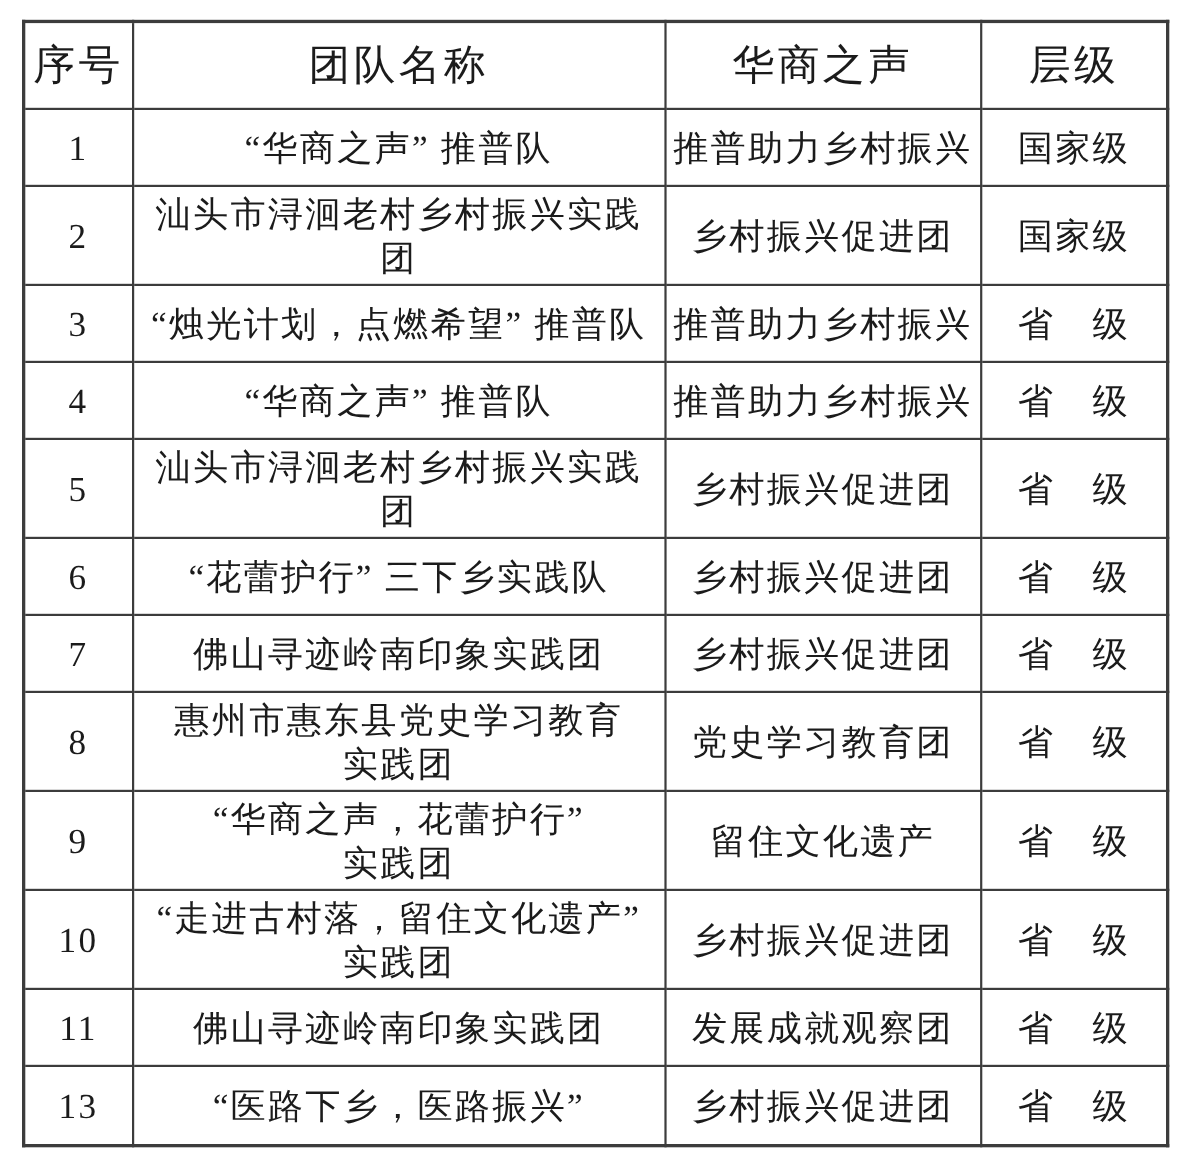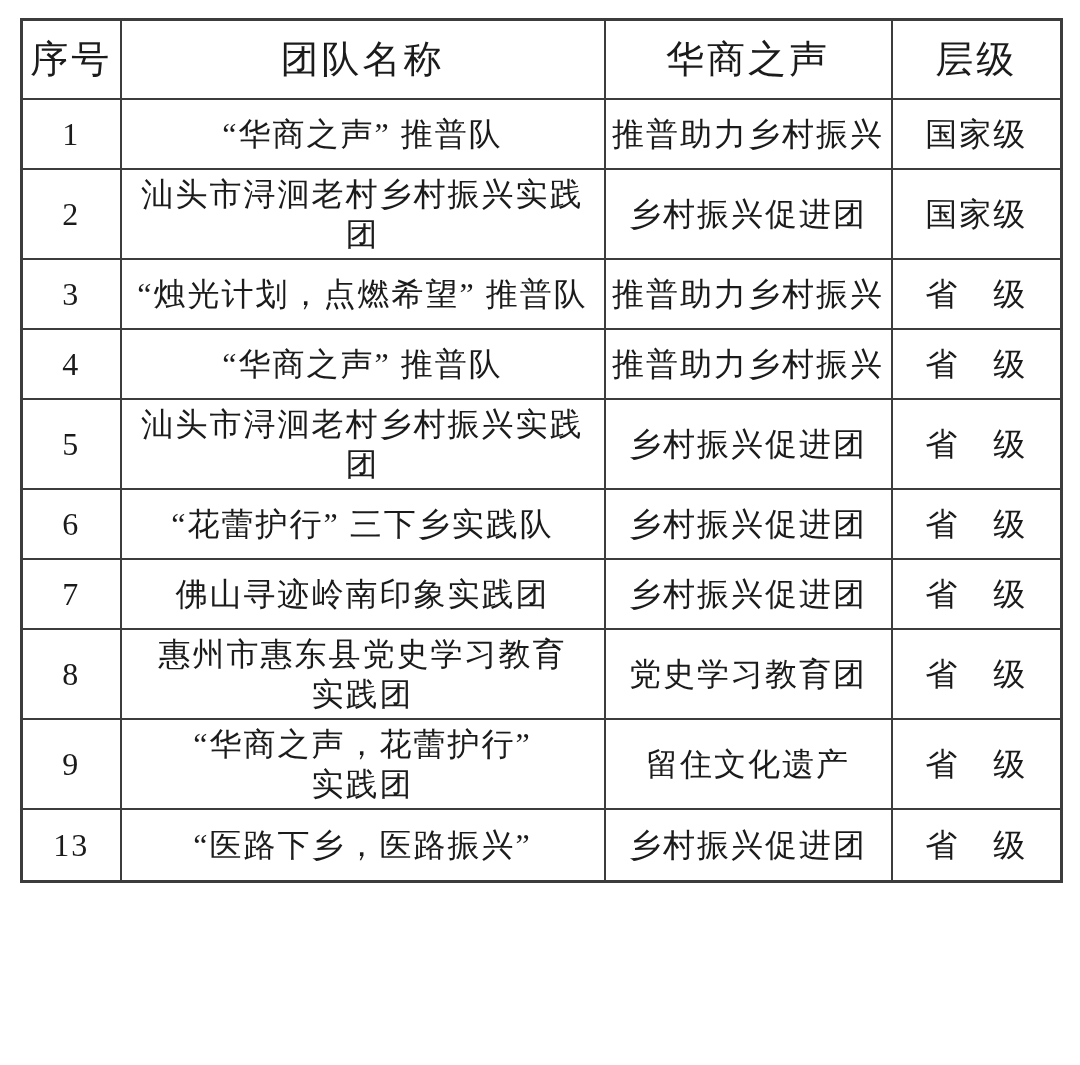--- a/index.html
+++ b/index.html
@@ -139,21 +139,34 @@
   </tr>
 
   <tr>
     <td class="col-no">9</td>
     <td class="col-name">“华商之声，花蕾护行”
 实践团</td>
     <td class="col-category">留住文化遗产</td>
     <td class="col-level">省　级</td>
   </tr>
 
+  <tr>
+    <td class="col-no">10</td>
+    <td class="col-name">“走进古村落，留住文化遗产”
+实践团</td>
+    <td class="col-category">乡村振兴促进团</td>
+    <td class="col-level">省　级</td>
+  </tr>
 
+  <tr>
+    <td class="col-no">11</td>
+    <td class="col-name">佛山寻迹岭南印象实践团</td>
+    <td class="col-category">发展成就观察团</td>
+    <td class="col-level">省　级</td>
+  </tr>
 
 
   <tr>
     <td class="col-no">13</td>
     <td class="col-name">“医路下乡，医路振兴”</td>
     <td class="col-category">乡村振兴促进团</td>
     <td class="col-level">省　级</td>
   </tr>
 </tbody>
   </table>

